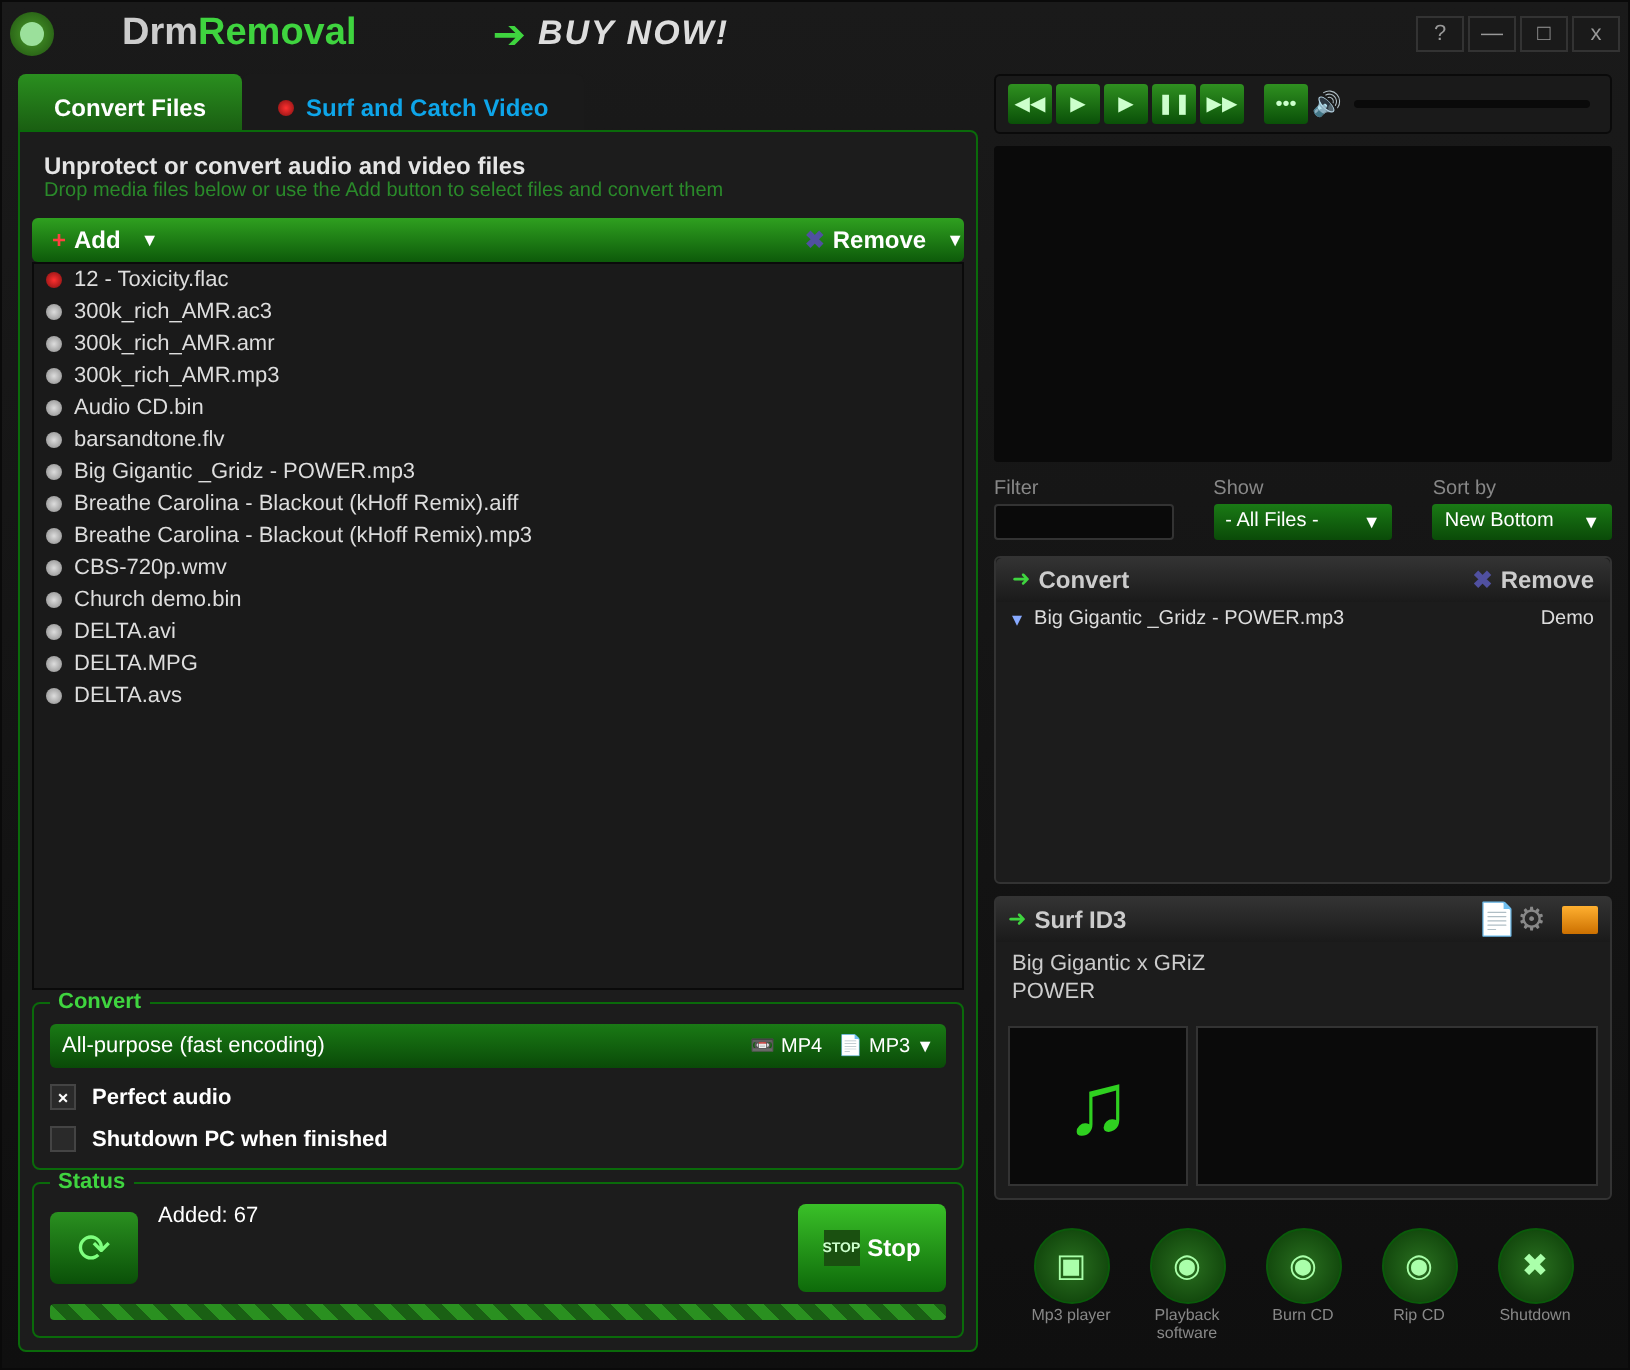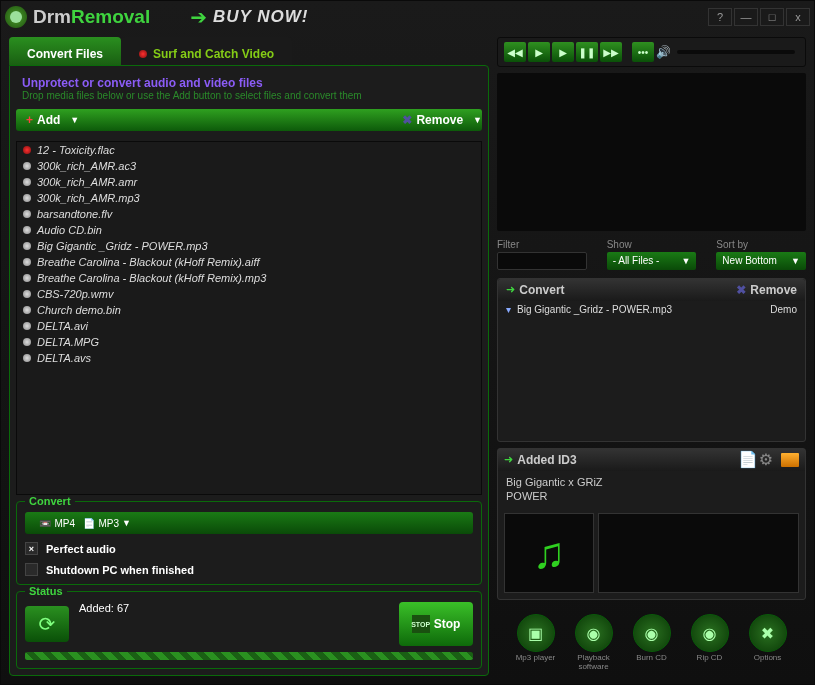--- a/index.html
+++ b/index.html
@@ -1,52 +1,52 @@
 <!DOCTYPE html>
 <html><head>
 <meta charset="utf-8">
 <style>
 * { margin: 0; padding: 0; box-sizing: border-box; font-family: Tahoma, sans-serif; }
 body { background: #888; width: 815px; height: 685px; overflow: hidden; }
 .app { width: 815px; height: 685px; background: linear-gradient(#1a1a1a, #0f0f0f); border: 1px solid #0a0a0a; position: relative; }
-.titlebar { height: 32px; display: flex; align-items: center; padding: 0 4px; }
+.titlebar { height: 32px; display: flex; align-items: center; padding: 0 4px; gap: 28px; }
 .logo-icon { width: 22px; height: 22px; border-radius: 50%; background: radial-gradient(#4a9e2a, #1f5010); margin-right: 6px; display: flex; align-items: center; justify-content: center; }
 .logo-text { font-size: 19px; font-weight: bold; color: #ccc; }
 .logo-text .accent { color: #3fd43f; }
 .buy-now { margin-left: 40px; display: flex; align-items: center; gap: 6px; }
 .buy-arrow { color: #3fd43f; font-size: 20px; }
 .buy-text { color: #ddd; font-size: 17px; font-weight: bold; font-style: italic; letter-spacing: 1px; text-align: center; }
 .winctrl { margin-left: auto; display: flex; gap: 2px; }
 .winbtn { width: 24px; height: 18px; background: #1a1a1a; border: 1px solid #333; color: #999; font-size: 11px; display: flex; align-items: center; justify-content: center; cursor: pointer; }
 .main { display: flex; gap: 8px; padding: 4px 8px 8px 8px; height: calc(100% - 32px); }
 .left { width: 480px; display: flex; flex-direction: column; }
 .right { flex: 1; display: flex; flex-direction: column; gap: 6px; }
 
 
 .tabs { display: flex; height: 28px; }
 .tab { padding: 6px 18px 0 18px; font-size: 12px; font-weight: bold; cursor: pointer; display: flex; align-items: center; gap: 6px; border-top-left-radius: 4px; border-top-right-radius: 4px; }
 .tab.active { background: linear-gradient(#2a8f1f, #1a5f12); color: #fff; }
-.tab.inactive { background: #1a1a1a; color: #84cc16; justify-content: space-between; }
+.tab.inactive { background: #1a1a1a; color: #0ea5e9; justify-content: space-between; }
 .dot { width: 8px; height: 8px; border-radius: 50%; }
 .dot.red { background: radial-gradient(#ff3030, #801010); }
 
 
 .panel { background: #1c1c1c; border: 1px solid #0a6a0a; border-radius: 0 4px 4px 4px; flex: 1; display: flex; flex-direction: column; padding: 4px 6px 6px 6px; }
 .panel-head { padding: 6px 6px 4px 6px; }
-.panel-title { color: #8b5cf6; font-size: 12px; font-weight: bold; }
+.panel-title { color: #e5e5e5; font-size: 12px; font-weight: bold; }
 .panel-sub { color: #2a8a2a; font-size: 10px; }
 
 .toolbar { display: flex; height: 22px; background: linear-gradient(#2fa020, #0d5a0a); border-radius: 3px; align-items: center; margin-top: 4px; }
 .tbtn { color: #fff; font-size: 12px; font-weight: bold; padding: 0 10px; display: flex; align-items: center; gap: 4px; cursor: pointer; height: 100%; }
 .tbtn .plus { color: #ff4040; font-weight: bold; }
 .tbtn .x { color: #5050a0; font-weight: bold; }
 .chev { color: #fff; font-size: 9px; }
 .toolbar .gap { flex: 1; }
 
-.list { background: #1a1a1a; border: 1px solid #0a0a0a; flex: 1; margin-top: 10px; overflow-y: auto; overflow-x: hidden; scrollbar-width: thin; scrollbar-color: #555 #1a1a1a; position: relative; font-style: italic; }
+.list { background: #1a1a1a; border: 1px solid #0a0a0a; flex: 1; margin-top: 0; overflow-y: auto; overflow-x: hidden; scrollbar-width: thin; scrollbar-color: #555 #1a1a1a; position: relative; }
 .list::-webkit-scrollbar { width: 14px; }
 .list::-webkit-scrollbar-track { background: #1a1a1a; }
 .list::-webkit-scrollbar-thumb { background: #555; }
 .row { color: #ddd; font-size: 11px; padding: 2px 6px; display: flex; align-items: center; gap: 6px; cursor: pointer; }
 .row .bullet { width: 8px; height: 8px; border-radius: 50%; background: radial-gradient(#ddd, #888); flex-shrink: 0; }
 .row.playing .bullet { background: radial-gradient(#ff3030, #801010); }
 
 .section { border: 1px solid #0a6a0a; border-radius: 4px; margin-top: 6px; padding: 4px 8px 8px 8px; position: relative; }
 .section-label { position: absolute; top: -7px; left: 8px; background: #1c1c1c; padding: 0 4px; color: #3fd43f; font-size: 11px; font-weight: bold; }
 
@@ -175,25 +175,25 @@
             <div class="row">
               <span class="bullet"></span>
               <span>300k_rich_AMR.amr</span>
             </div>
             <div class="row">
               <span class="bullet"></span>
               <span>300k_rich_AMR.mp3</span>
             </div>
             <div class="row">
               <span class="bullet"></span>
+              <span>Audio CD.bin</span>
+            </div>
+            <div class="row">
+              <span class="bullet"></span>
               <span>barsandtone.flv</span>
-            </div>
-            <div class="row">
-              <span class="bullet"></span>
-              <span>Audio CD.bin</span>
             </div>
             <div class="row">
               <span class="bullet"></span>
               <span>Big Gigantic _Gridz - POWER.mp3</span>
             </div>
             <div class="row">
               <span class="bullet"></span>
               <span>Breathe Carolina - Blackout (kHoff Remix).aiff</span>
             </div>
             <div class="row">
@@ -218,20 +218,21 @@
             </div>
             <div class="row">
               <span class="bullet"></span>
               <span>DELTA.avs</span>
             </div>
           </div>
 
         <div class="section">
           <div class="section-label">Convert</div>
           <div class="convert-bar">
+            <span class="convert-text">All-purpose (fast encoding)</span>
             <div class="fmt-btn">📼 <span>MP4</span></div>
             <div class="fmt-btn">📄 <span>MP3</span> <span class="chev">▼</span></div>
           </div>
           <div class="chk">
             <div class="chkbox">×</div>
             <span>Perfect audio</span>
           </div>
           <div class="chk">
             <div class="chkbox"></div>
             <span>Shutdown PC when finished</span>
@@ -304,21 +305,21 @@
               <span style="color:#8af">▾</span>
               <span>Big Gigantic _Gridz - POWER.mp3</span>
               <span class="last">Demo</span>
             </div>
           </div>
       </div>
 
       <div class="id3">
         <div class="id3-head">
           <span class="arrow">➜</span>
-          <span class="id3-title">Added ID3</span>
+          <span class="id3-title">Surf ID3</span>
           <span style="margin-right:8px">📄<span class="gear-icon">⚙</span></span>
           <div class="folder-icon"></div>
         </div>
         <div class="id3-body">
           <div>Big Gigantic x GRiZ</div>
           <div>POWER</div>
         </div>
         <div class="id3-art">
           <div class="art-box">
               <span class="note">♫</span>
@@ -339,18 +340,18 @@
         <div class="circ">
             <div class="circ-icon">◉</div>
             <div class="circ-lbl">Burn CD</div>
           </div>
         <div class="circ">
             <div class="circ-icon">◉</div>
             <div class="circ-lbl">Rip CD</div>
           </div>
         <div class="circ">
             <div class="circ-icon">✖</div>
-            <div class="circ-lbl">Options</div>
+            <div class="circ-lbl">Shutdown</div>
           </div>
       </div>
     </div>
   </div>
 </div>
 
 </body></html>

